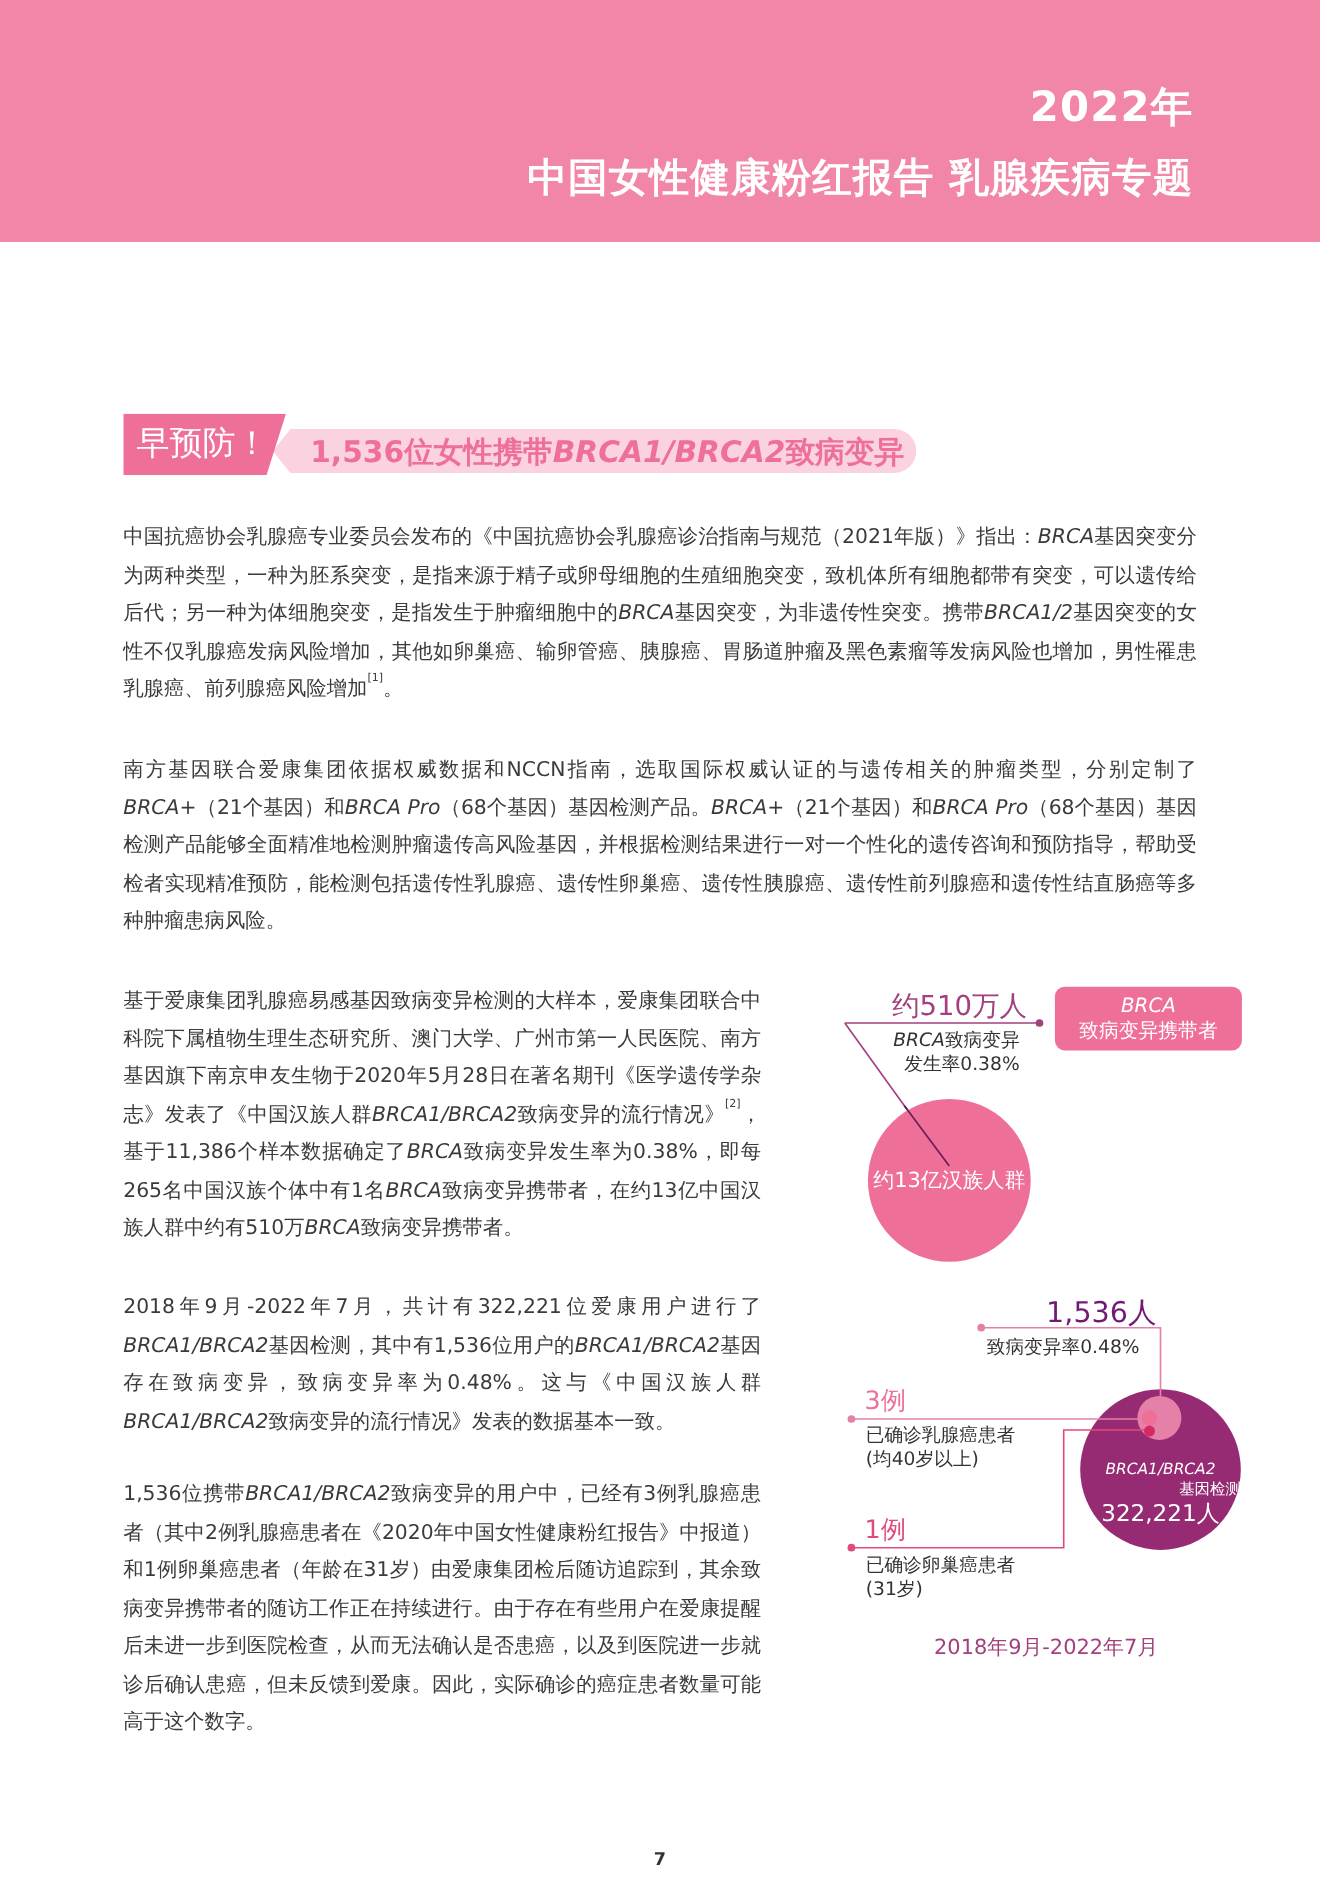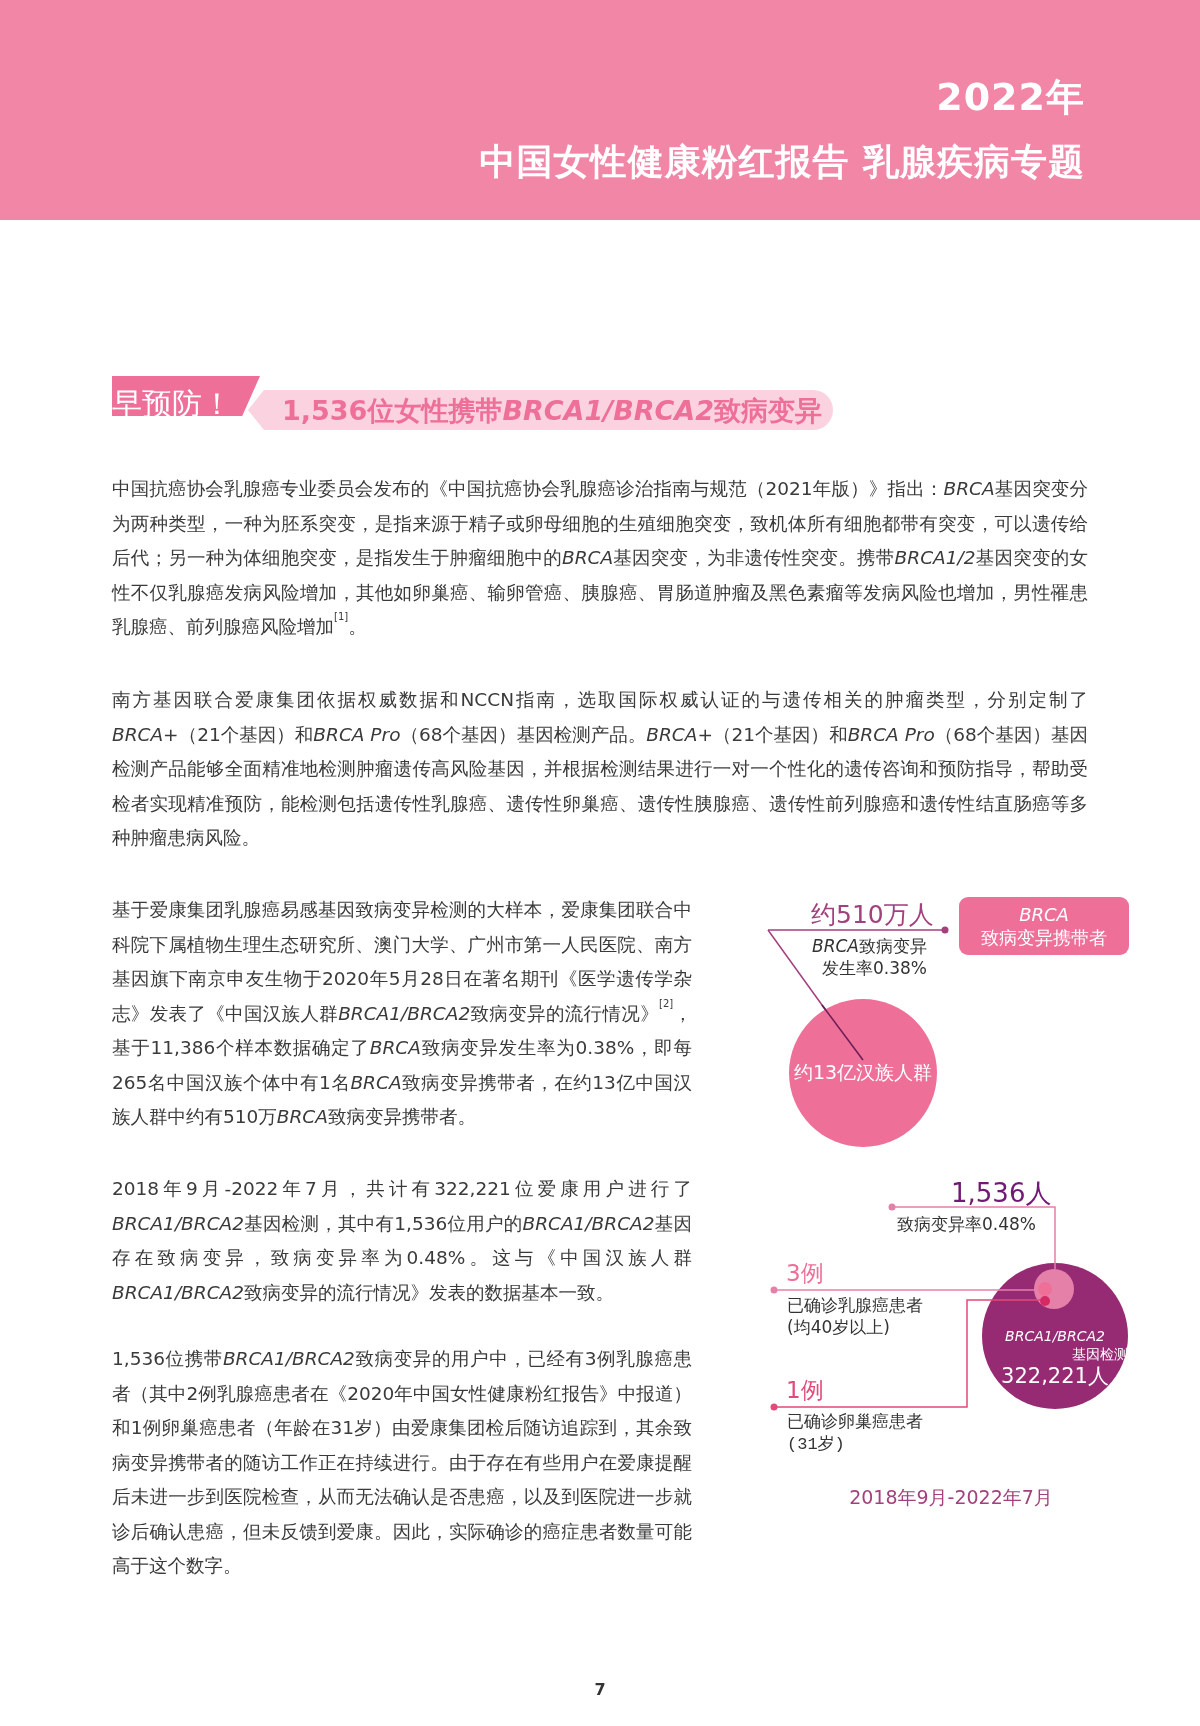--- a/index.html
+++ b/index.html
@@ -4,21 +4,21 @@
 <style>
   * { margin:0; padding:0; box-sizing:border-box; }
   html, body { width:1200px; height:1726px; background:#ffffff; overflow:hidden; }
   body { position:relative; font-family:"DejaVu Sans", "Liberation Sans", sans-serif; color:#3a3a3a; }
 
   .header { position:absolute; left:0; top:0; width:1200px; height:220px; background:#f286a7; }
   .header .year { position:absolute; right:115px; top:72px; font-size:38px; font-weight:bold; color:#fff; letter-spacing:1px; }
   .header .title { position:absolute; right:115px; top:138px; font-size:36px; font-weight:bold; color:#fff; letter-spacing:1px; }
 
   .banner { position:absolute; left:112px; top:360px; width:720px; height:72px; }
-  .banner .tag { position:absolute; left:0; top:16px; width:148px; height:40px; background:#ee6f98; color:#fff; font-size:30px; line-height:56px; clip-path:polygon(0 0, 100% 0, 88% 100%, 0 100%); }
+  .banner .tag { position:absolute; left:0; top:16px; width:148px; height:56px; background:#ee6f98; color:#fff; font-size:30px; line-height:56px; padding-left:12px; clip-path:polygon(0 0, 100% 0, 88% 100%, 0 100%); }
   .banner .line1 { position:absolute; left:170px; top:0; font-size:27px; font-weight:bold; color:#ee6f98; white-space:nowrap; }
   .banner .pill { position:absolute; left:136px; top:30px; width:585px; height:40px; background:#fbd3e0; border-radius:0 20px 20px 0; clip-path:polygon(16px 0, 100% 0, 100% 100%, 16px 100%, 0 50%); }
   .banner .line2 { position:absolute; left:170px; top:33px; font-size:27px; font-weight:bold; color:#ee6f98; white-space:nowrap; }
   .banner .line2 i { font-style:italic; }
 
   .para { position:absolute; font-size:18.5px; line-height:34.5px; color:#3a3a3a; text-align:justify; }
   .para i { font-style:italic; }
   .para sup { font-size:10px; vertical-align:top; line-height:1; position:relative; top:2px; }
   .p1 { left:112px; top:472px; width:976px; }
   .p2 { left:112px; top:683px; width:976px; }
@@ -35,21 +35,21 @@
   .c1-box { position:absolute; left:918px; top:897px; width:170px; height:58px; background:#ee6f98; border-radius:9px; color:#fff; text-align:center; font-size:18px; line-height:23px; padding-top:6px; }
   .c1-box i { font-style:italic; display:block; }
   .c1-circle { position:absolute; left:748px; top:999px; width:148px; height:148px; border-radius:50%; background:#ee6f98; }
   .c1-circle-label { position:absolute; left:748px; top:1060px; width:148px; text-align:center; font-size:19px; color:#fff; white-space:nowrap; }
 
   .c2-value { position:absolute; left:910px; top:1176px; font-size:26px; color:#701a75; white-space:nowrap; }
   .c2-rate { position:absolute; left:856px; top:1213px; font-size:17px; color:#333; white-space:nowrap; }
   .c2-breast-count { position:absolute; left:745px; top:1258px; font-size:23px; color:#ee6f98; }
   .c2-breast-label { position:absolute; left:746px; top:1294px; font-size:17px; line-height:22px; color:#333; }
   .c2-ovary-count { position:absolute; left:745px; top:1375px; font-size:23px; color:#e24a7a; }
-  .c2-ovary-label { position:absolute; left:746px; top:1412px; font-size:17px; line-height:22px; color:#333;font-family:Liberation Mono, monospace; }
+  .c2-ovary-label { position:absolute; left:746px; top:1412px; font-size:17px; line-height:22px; color:#333; }
   .c2-big { position:absolute; left:941px; top:1263px; width:146px; height:146px; border-radius:50%; background:#962a73; }
   .c2-small { position:absolute; left:993px; top:1269px; width:40px; height:40px; border-radius:50%; background:#e580a8; }
   .c2-big-label { position:absolute; left:941px; top:1328px; width:146px; text-align:center; color:#fff; }
   .c2-big-label .l1 { display:block; font-size:14px; font-style:italic; line-height:17px; }
   .c2-big-label .l2 { display:block; font-size:14px; line-height:18px;text-align:right; }
   .c2-big-label .l3 { display:block; font-size:21px; line-height:26px; }
   .c2-period { position:absolute; left:720px; top:1485px; width:380px; text-align:center; font-size:19px; color:#a3407e; }
 
   .page-number { position:absolute; left:0; top:1680px; width:1200px; text-align:center; font-size:16px; font-weight:bold; color:#333; }
 </style>

